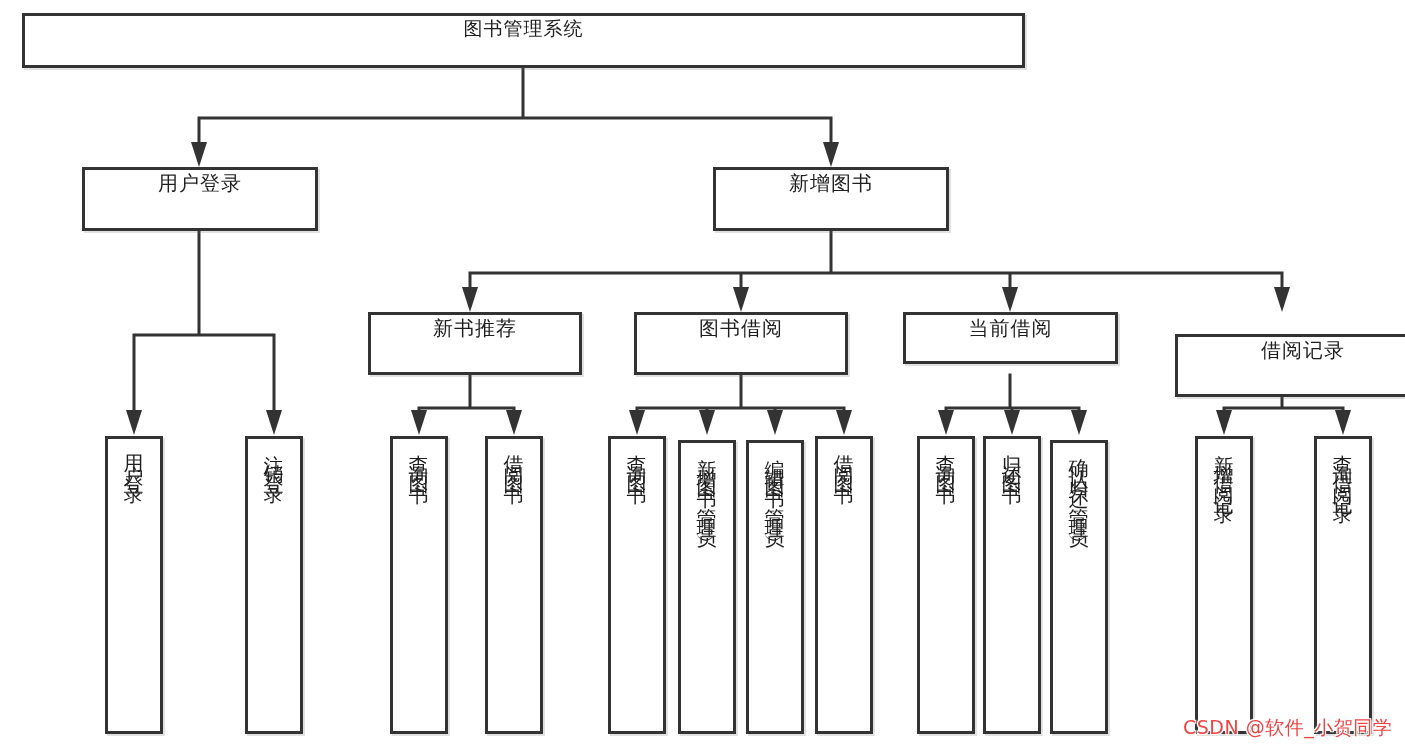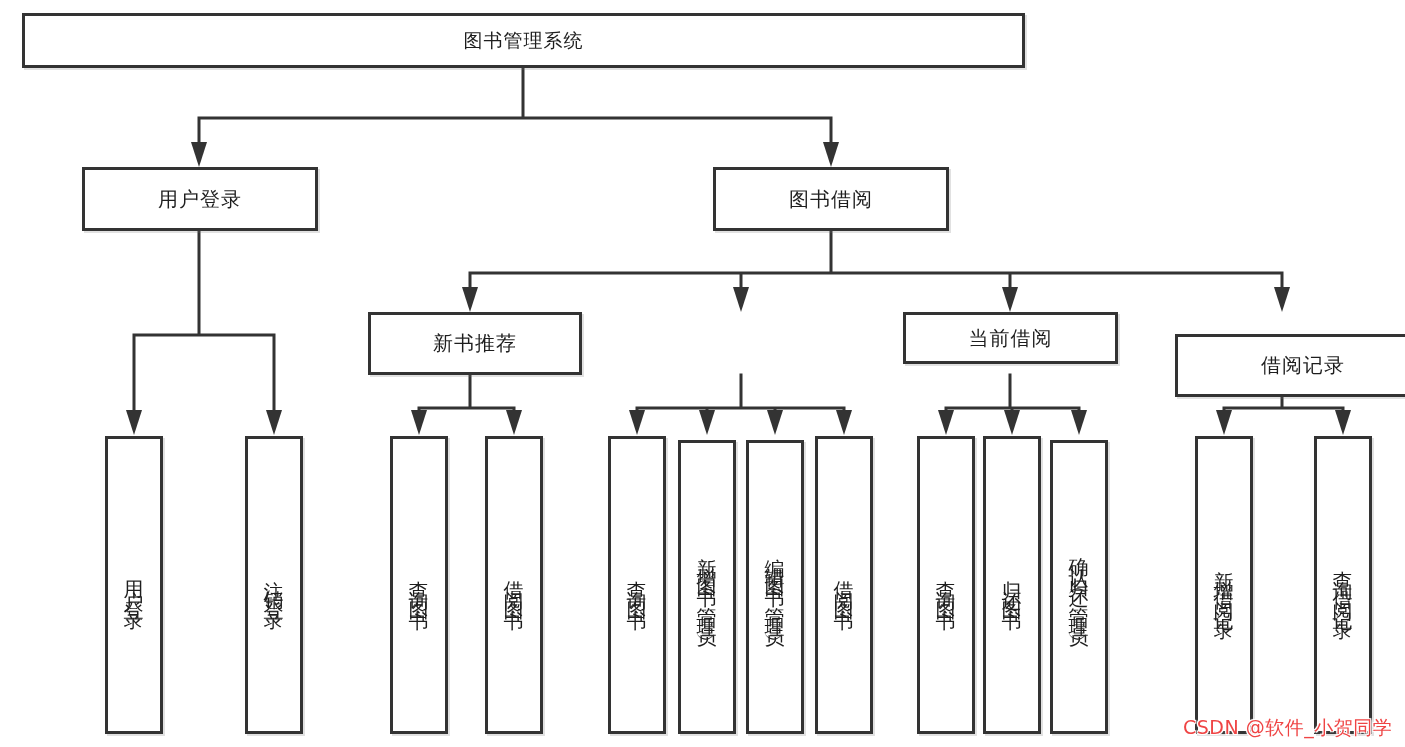--- a/index.html
+++ b/index.html
@@ -17,21 +17,20 @@
     left: 0; top: 0;
     width: 1405px; height: 747px;
     pointer-events: none;
   }
   .box {
     position: absolute;
     box-sizing: border-box;
     background: #ffffff;
     border: 3px solid #333333;
     display: flex;
-    align-items: center;
     justify-content: center;
     box-shadow: 2px 2px 0 rgba(120,120,120,0.22);
   }
   .hlabel {
     font-size: 20px;
     letter-spacing: 1px;
     white-space: nowrap;
     color: #1e1e1e;
   }
   .root-box .hlabel { font-size: 19px; }
@@ -129,25 +128,28 @@
   </svg>
 
   <div class="box root-box n-root">
     <span class="hlabel">图书管理系统</span>
   </div>
 
   <div class="box n-user-login">
     <span class="hlabel">用户登录</span>
   </div>
   <div class="box n-book-mgmt">
-    <span class="hlabel">图书借阅</span>
+    <span class="hlabel">新增图书</span>
   </div>
 
   <div class="box n-new-book-rec">
     <span class="hlabel">新书推荐</span>
+  </div>
+  <div class="box n-book-borrow">
+    <span class="hlabel">图书借阅</span>
   </div>
   <div class="box n-current-borrow">
     <span class="hlabel">当前借阅</span>
   </div>
   <div class="box n-borrow-records">
     <span class="hlabel">借阅记录</span>
   </div>
 
   <div class="box leaf n-leaf-user-login">
     <span class="vlabel">用户登录</span>

